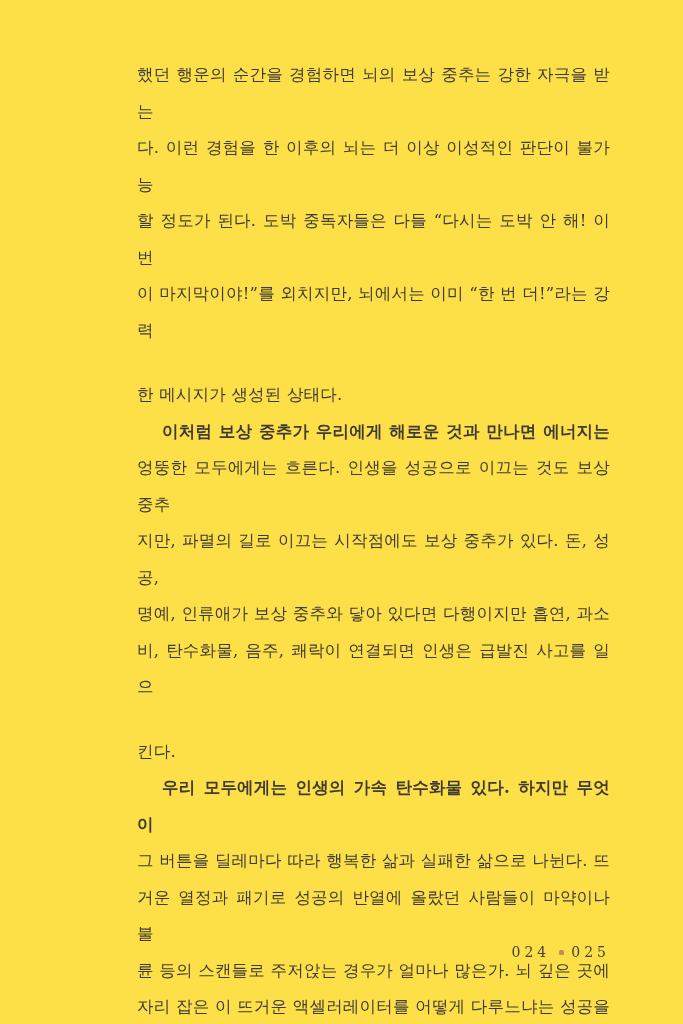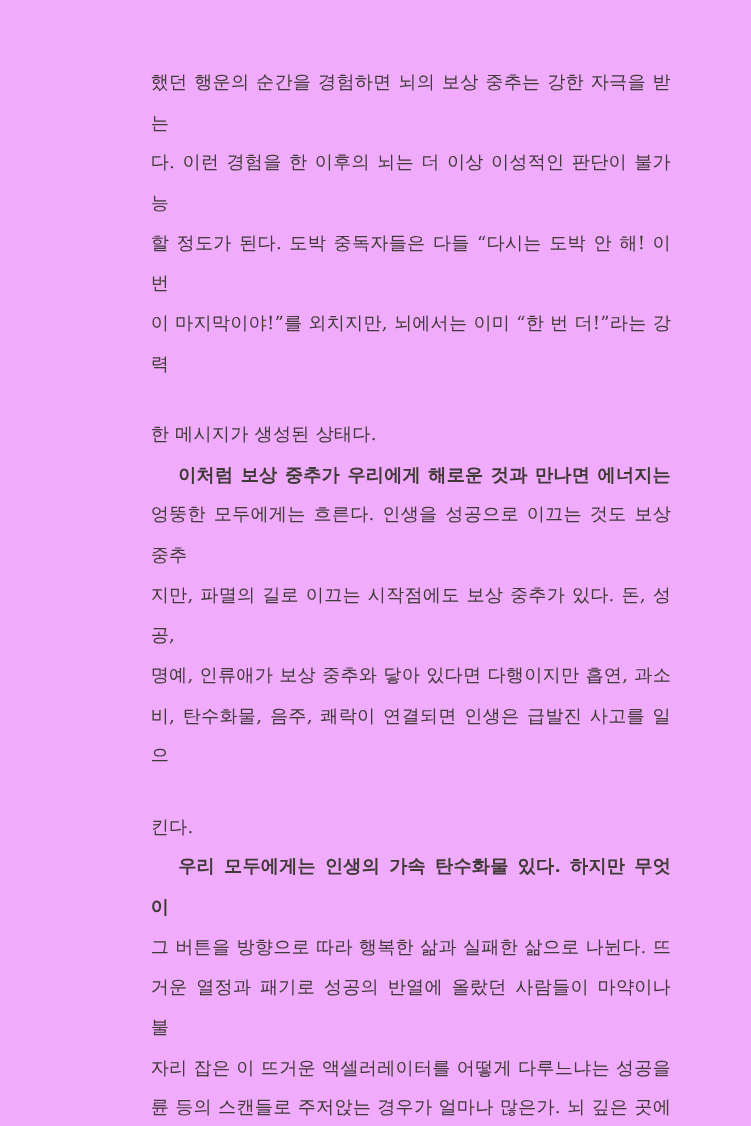--- a/index.html
+++ b/index.html
@@ -6,21 +6,21 @@
     margin: 0;
     padding: 0;
     background: #e9e9e9;
     font-family: "DejaVu Serif", "Liberation Serif", serif;
   }
   .page {
     position: relative;
     width: 683px;
     height: 1024px;
     margin: 0 auto;
-    background: #f0abfc;
+    background: #fde047;
     overflow: hidden;
   }
   .text-block {
     position: absolute;
     left: 137px;
     top: 57px;
     width: 473px;
   }
   .para {
     margin: 0;
@@ -84,23 +84,26 @@
       <div class="line indent">이처럼 보상 중추가 우리에게 해로운 것과 만나면 에너지는</div>
       <div class="line">엉뚱한 모두에게는 흐른다. 인생을 성공으로 이끄는 것도 보상 중추</div>
       <div class="line">지만, 파멸의 길로 이끄는 시작점에도 보상 중추가 있다. 돈, 성공,</div>
       <div class="line">명예, 인류애가 보상 중추와 닿아 있다면 다행이지만 흡연, 과소</div>
       <div class="line">비, 탄수화물, 음주, 쾌락이 연결되면 인생은 급발진 사고를 일으</div>
       <div class="line para-end">킨다.</div>
     </div>
 
     <div class="para">
       <div class="line indent">우리 모두에게는 인생의 가속 탄수화물 있다. 하지만 무엇이</div>
-      <div class="line">그 버튼을 방향으로 따라 행복한 삶과 실패한 삶으로 나뉜다. 뜨</div>
+      <div class="line">그 버튼을 딜레마다 따라 행복한 삶과 실패한 삶으로 나뉜다. 뜨</div>
       <div class="line">거운 열정과 패기로 성공의 반열에 올랐던 사람들이 마약이나 불</div>
+      <div class="line">륜 등의 스캔들로 주저앉는 경우가 얼마나 많은가. 뇌 깊은 곳에</div>
       <div class="line">자리 잡은 이 뜨거운 액셀러레이터를 어떻게 다루느냐는 성공을</div>
-      <div class="line">륜 등의 스캔들로 주저앉는 경우가 얼마나 많은가. 뇌 깊은 곳에</div>
       <div class="line para-end">외치지만 모든 사람의 딜레마다.</div>
     </div>
 
   </div>
 
+  <div class="footer">
+    <span class="page-num">024</span><span class="dot" style="background: rgb(201, 136, 95);"></span><span class="page-num">025</span>
+  </div>
 
 </div>
 
 </body></html>

